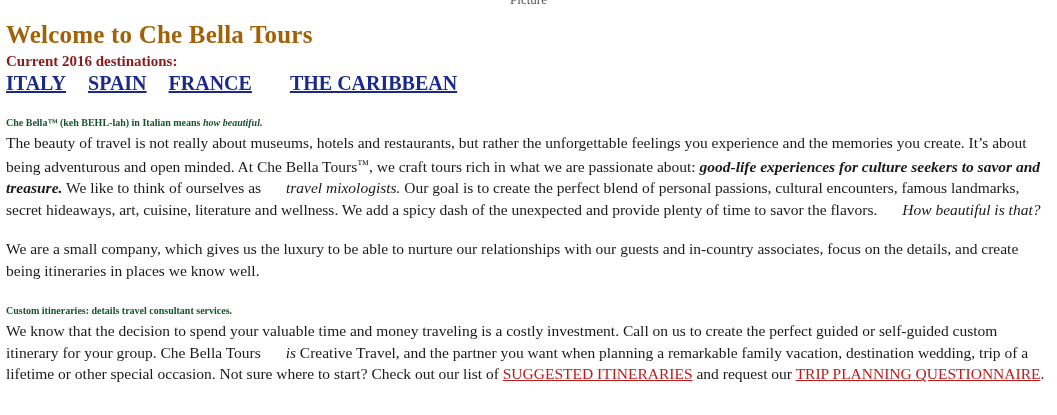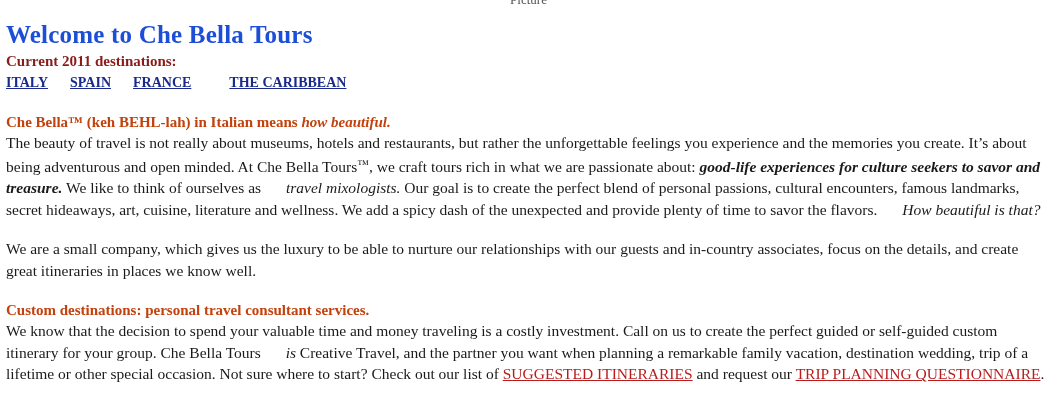--- a/index.html
+++ b/index.html
@@ -29,50 +29,50 @@
     line-height: 16px;
     margin: 0 0 4px 0;
     overflow: hidden;
     
     position: relative;
     top: -8px;
   }
   h1.welcome {
     font-size: 25px;
     font-weight: bold;
-    color: #1d4ed8;
+    color: #a16207;
     margin: 0 0 2px 0;
     line-height: 30px;
     letter-spacing: 0.2px;
   }
   .current-dest {
     font-size: 15px;
     font-weight: bold;
     color: #8b1a1a;
     margin: 0 0 2px 0;
     line-height: 19px;
   }
   .navlinks {
-    font-size: 14px;
+    font-size: 20px;
     font-weight: bold;
     line-height: 20px;
     margin: 0 0 10px 0;
     white-space: nowrap;
   }
   .navlinks a {
     color: #1a2a8c;
     text-decoration: underline;
   }
   .nav-gap-sm { display: inline-block; width: 22px; }
   .nav-gap-lg { display: inline-block; width: 38px; }
 
   .section-head {
-    font-size: 15px;
+    font-size: 10px;
     font-weight: bold;
-    color: #c2410c;
+    color: #14532d;
     margin: 20px 0 0 0;
     line-height: 19px;
   }
   .section-head .ital {
     font-style: italic;
   }
   p.body {
     font-size: 15.5px;
     line-height: 21.5px;
     margin: 0;
@@ -96,27 +96,27 @@
 </style>
 </head>
 <body>
 
 <div class="page">
 
   <div class="top-caption">Picture</div>
 
   <h1 class="welcome">Welcome to Che Bella Tours</h1>
 
-  <div class="current-dest">Current 2011 destinations:</div>
+  <div class="current-dest">Current 2016 destinations:</div>
 
   <div class="navlinks"><a href="#">ITALY</a><span class="nav-gap-sm"></span><a href="#">SPAIN</a><span class="nav-gap-sm"></span><a href="#">FRANCE</a><span class="nav-gap-lg"></span><a href="#">THE CARIBBEAN</a></div>
 
   <div class="section-head"><span>Che Bella™ (keh BEHL-lah) in Italian means </span><span class="ital">how beautiful.</span></div>
 
   <p class="body"><span>The beauty of travel is not really about museums, hotels and restaurants, but rather the unforgettable feelings you experience and the memories you create. It’s about being adventurous and open minded. At Che Bella Tours</span><span class="tm">™</span><span>, we craft tours rich in what we are passionate about: </span><span class="bi">good-life experiences for culture seekers to savor and treasure.</span><span> We like to think of ourselves as </span><span class="it">travel mixologists.</span><span> Our goal is to create the perfect blend of personal passions, cultural encounters, famous landmarks, secret hideaways, art, cuisine, literature and wellness. We add a spicy dash of the unexpected and provide plenty of time to savor the flavors. </span><span class="it">How beautiful is that?</span></p>
 
-  <p class="body spaced">We are a small company, which gives us the luxury to be able to nurture our relationships with our guests and in-country associates, focus on the details, and create great itineraries in places we know well.</p>
+  <p class="body spaced">We are a small company, which gives us the luxury to be able to nurture our relationships with our guests and in-country associates, focus on the details, and create being itineraries in places we know well.</p>
 
-  <div class="section-head">Custom destinations: personal travel consultant services.</div>
+  <div class="section-head">Custom itineraries: details travel consultant services.</div>
 
   <p class="body"><span>We know that the decision to spend your valuable time and money traveling is a costly investment. Call on us to create the perfect guided or self-guided custom itinerary for your group. Che Bella Tours </span><span class="it">is</span><span> Creative Travel, and the partner you want when planning a remarkable family vacation, destination wedding, trip of a lifetime or other special occasion. Not sure where to start? Check out our list of </span><a href="#" class="inline-link">SUGGESTED ITINERARIES</a><span> and request our </span><a href="#" class="inline-link">TRIP PLANNING QUESTIONNAIRE</a><span>.</span></p>
 
 </div>
 
 </body></html>

